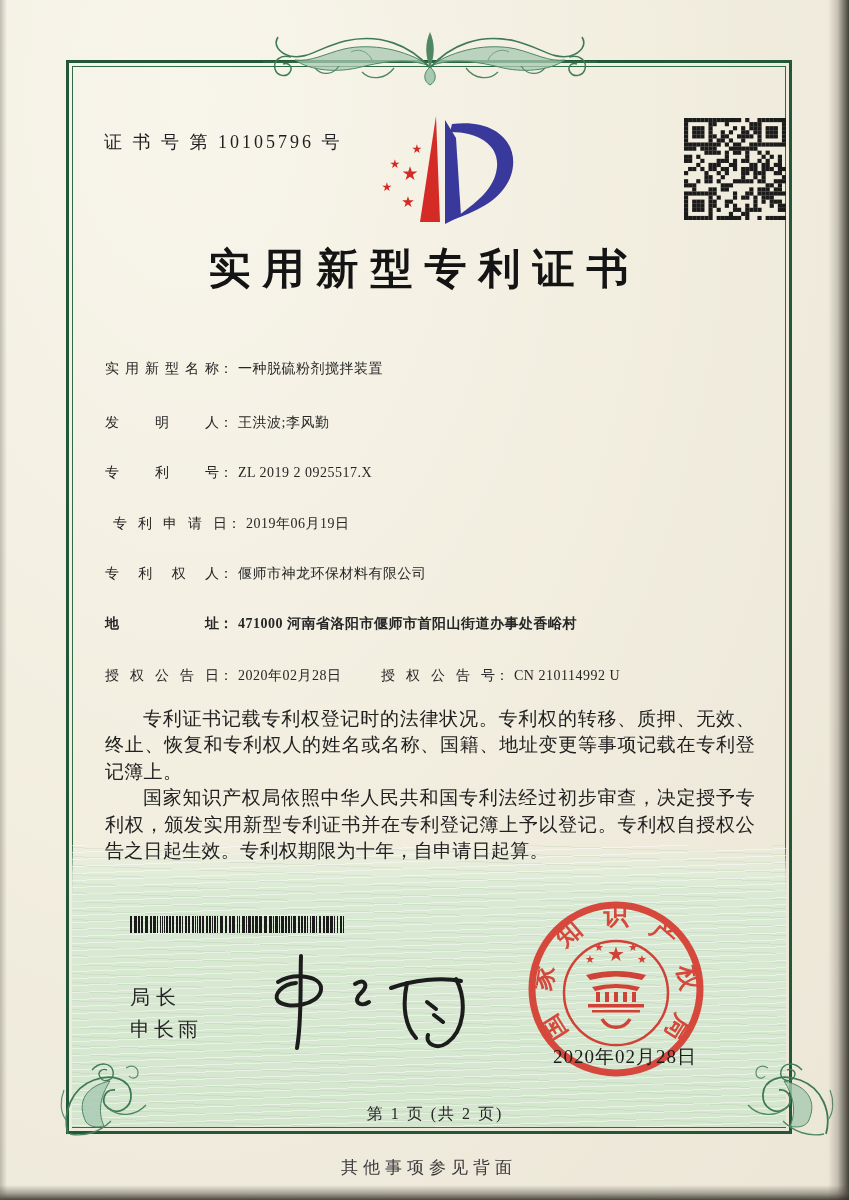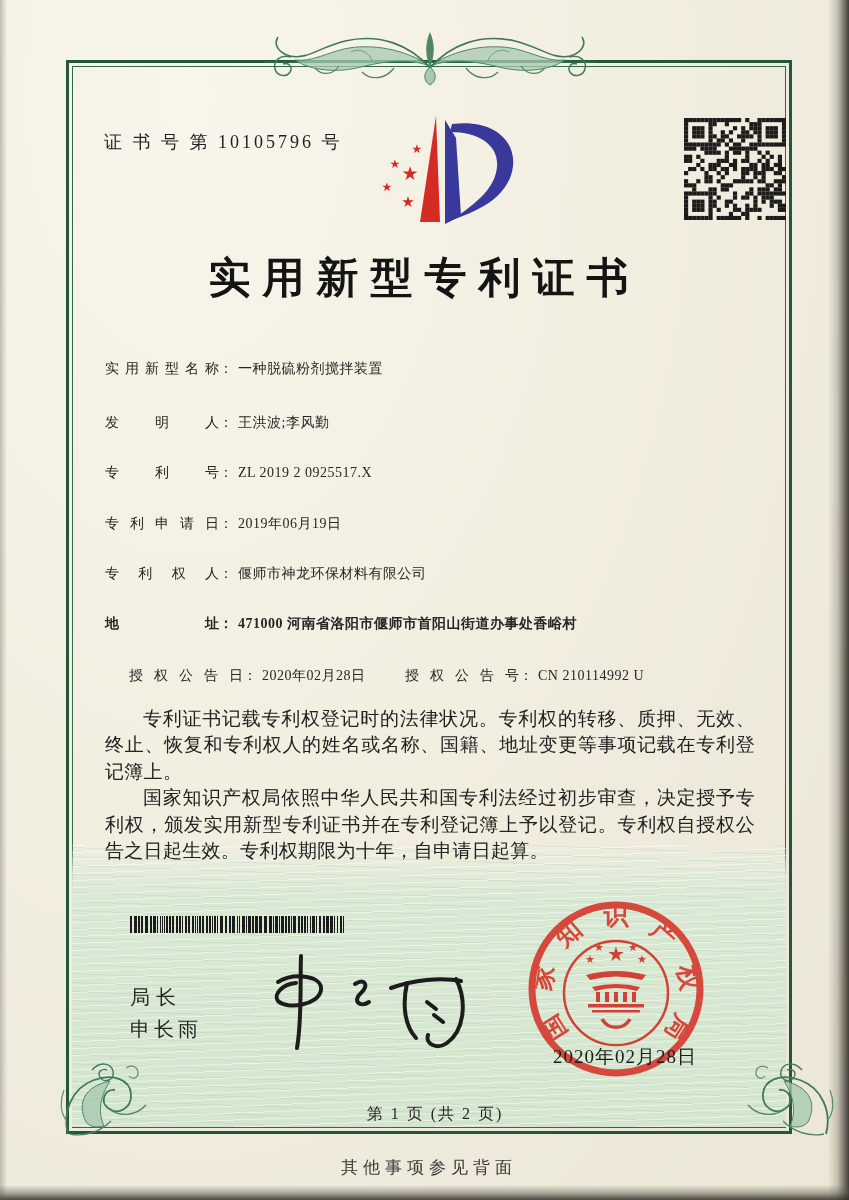--- a/index.html
+++ b/index.html
@@ -12,21 +12,21 @@
     border:3px solid #24573a;box-sizing:border-box;}
   .frame .inner-line{position:absolute;inset:3px;border:1px solid #2f6b45;}
   .green-band{position:absolute;left:72px;top:845px;width:714px;height:282px;
     background:linear-gradient(180deg, rgba(223,236,216,0) 0%, rgba(223,236,216,.85) 10%, #d9e9d3 18%, #d5e6cf 100%);}
   .green-band::after{content:'';position:absolute;inset:0;
     background:
       repeating-linear-gradient(178deg, rgba(255,255,255,.45) 0 1px, rgba(255,255,255,0) 1px 7px),
       repeating-linear-gradient(182deg, rgba(120,160,120,.12) 0 1px, rgba(120,160,120,0) 1px 9px);}
   .abs{position:absolute;}
   .cert-number{left:104px;top:130px;font-size:18px;letter-spacing:3px;color:#1f1f1f;}
-  .title{left:0;right:0;top:250px;text-align:center;font-size:42px;font-weight:600;
+  .title{left:0;right:0;top:241px;text-align:center;font-size:42px;font-weight:600;
     letter-spacing:12px;color:#141414;}
   .field-row{left:105px;width:660px;font-size:14px;line-height:24px;white-space:nowrap;}
   .field-label{display:inline-block;width:114px;text-align:justify;text-align-last:justify;vertical-align:top;}
   .field-colon{display:inline-block;}
   .field-value{margin-left:5px;letter-spacing:.5px;}
   .grant-no{position:absolute;left:276px;top:0;white-space:nowrap;}
   .paragraphs{left:105px;top:706px;width:650px;font-size:19px;line-height:26.4px;
     text-align:justify;color:#212121;}
   .paragraphs p{margin:0;text-indent:2em;letter-spacing:.3px;}
   .signoff-title{left:130px;top:984px;font-size:20px;letter-spacing:6px;}
@@ -440,30 +440,30 @@
 
   <div class="abs field-row" style="top:357px;">
     <span class="field-label">实用新型名称</span><span class="field-colon">：</span><span class="field-value">一种脱硫粉剂搅拌装置</span>
   </div>
   <div class="abs field-row" style="top:411px;">
     <span class="field-label">发明人</span><span class="field-colon">：</span><span class="field-value">王洪波;李风勤</span>
   </div>
   <div class="abs field-row" style="top:461px;">
     <span class="field-label">专利号</span><span class="field-colon">：</span><span class="field-value">ZL 2019 2 0925517.X</span>
   </div>
-  <div class="abs field-row" style="top:512px;">
+  <div class="abs field-row" style="top:512px;margin-left:8px;">
     <span class="field-label">专利申请日</span><span class="field-colon">：</span><span class="field-value">2019年06月19日</span>
   </div>
   <div class="abs field-row" style="top:562px;">
     <span class="field-label">专利权人</span><span class="field-colon">：</span><span class="field-value">偃师市神龙环保材料有限公司</span>
   </div>
   <div class="abs field-row" style="top:612px;font-weight:bold;">
     <span class="field-label">地址</span><span class="field-colon">：</span><span class="field-value">471000 河南省洛阳市偃师市首阳山街道办事处香峪村</span>
   </div>
-  <div class="abs field-row" style="top:664px;margin-left:24px;">
+  <div class="abs field-row" style="top:664px;">
     <span class="field-label">授权公告日</span><span class="field-colon">：</span><span class="field-value">2020年02月28日</span>
     <span class="grant-no">
       <span class="field-label">授权公告号</span><span class="field-colon">：</span><span class="field-value">CN 210114992 U</span>
     </span>
   </div>
 
   <div class="abs paragraphs">
     <p>专利证书记载专利权登记时的法律状况。专利权的转移、质押、无效、终止、恢复和专利权人的姓名或名称、国籍、地址变更等事项记载在专利登记簿上。</p>
     <p>国家知识产权局依照中华人民共和国专利法经过初步审查，决定授予专利权，颁发实用新型专利证书并在专利登记簿上予以登记。专利权自授权公告之日起生效。专利权期限为十年，自申请日起算。</p>
   </div>

